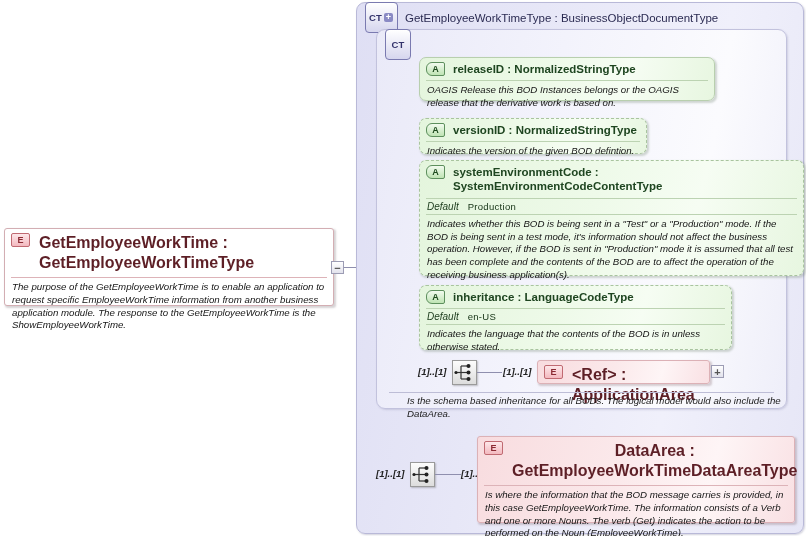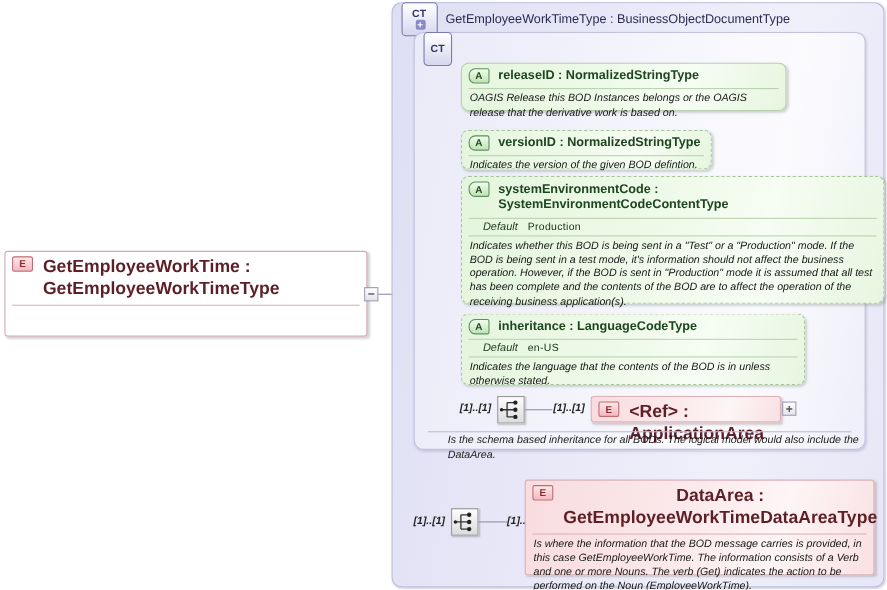--- a/index.html
+++ b/index.html
@@ -26,21 +26,20 @@
     letter-spacing: .2px;
     line-height: 1;
     flex: 0 0 auto;
   }
   .badge-ct {
     width: 26px; height: 31px;
     border: 1px solid #7a7ab0;
     border-radius: 4px;
     background: linear-gradient(#ffffff,#d6d6ee);
     color: #33336b;
-    flex-direction: column;
   }
   .badge-ct.plus { width: 33px; padding-right: 1px; }
   .badge-ct .plusglyph {
     display: inline-block;
     width: 9px; height: 9px;
     margin-left: 2px;
     border-radius: 2px;
     background: #8a8ac4;
     color: #fff;
     font-size: 9px;
@@ -114,21 +113,21 @@
     line-height: 1.25;
     padding-top: 0px;
   }
   .attr-name.centered { text-align: left; flex: 1; }
   .rule {
     height: 0; border-top: 1px solid #bcd3b2;
     margin: 0 6px;
   }
   .default-row {
     display: flex; align-items: baseline; gap: 9px;
-    padding: 2px 7px 2px 19px;
+    padding: 2px 7px 2px 7px;
     font-size: 10px;
   }
   .default-lbl { font-style: italic; color: #1b3a1b; }
   .default-val { font-weight: normal; color: #143214; font-size: 9.5px; letter-spacing:.3px;}
   .annot {
     padding: 3px 7px 5px 7px;
     font-style: italic;
     font-size: 9.7px;
     line-height: 1.32;
     color: #151515;
@@ -202,20 +201,21 @@
 </style>
 </head>
 <body>
 
 <div id="left-el">
   <div class="el-hdr">
     <span class="badge badge-e">E</span>
     <span class="el-name">GetEmployeeWorkTime : GetEmployeeWorkTimeType</span>
   </div>
   <div class="el-rule"></div>
+  <div class="annot">The purpose of the GetEmployeeWorkTime is to enable an application to request specific EmployeeWorkTime information from another business application module.  The response to the GetEmployeeWorkTime is the ShowEmployeeWorkTime.</div>
 </div>
 
 <div class="toggle" style="left:331px; top:261px;">−</div>
 <div class="line hline" style="left:344px; top:267px; width:13px;"></div>
 
 <div id="ct-outer">
   <div class="hdr">
     <span class="badge badge-ct plus">
       <span>CT</span>
         <span class="plusglyph">+</span>

